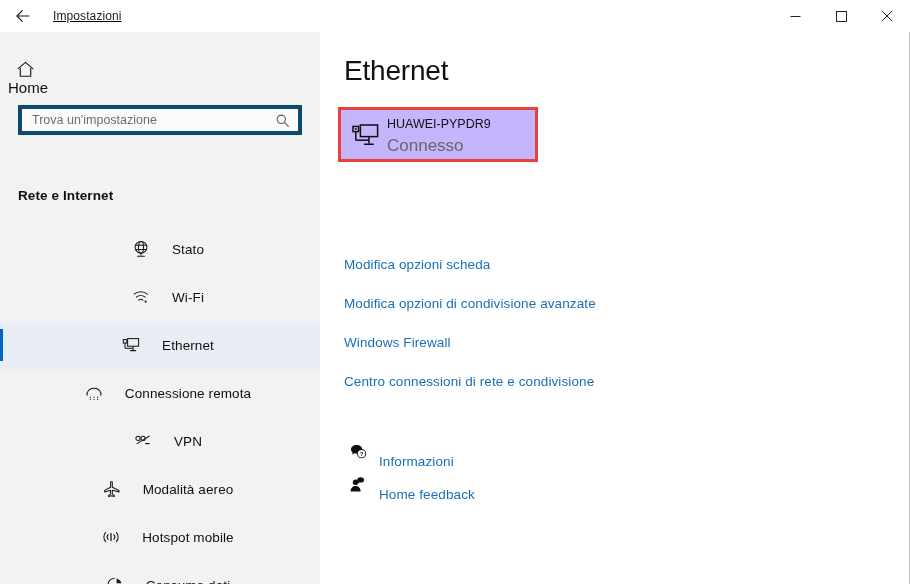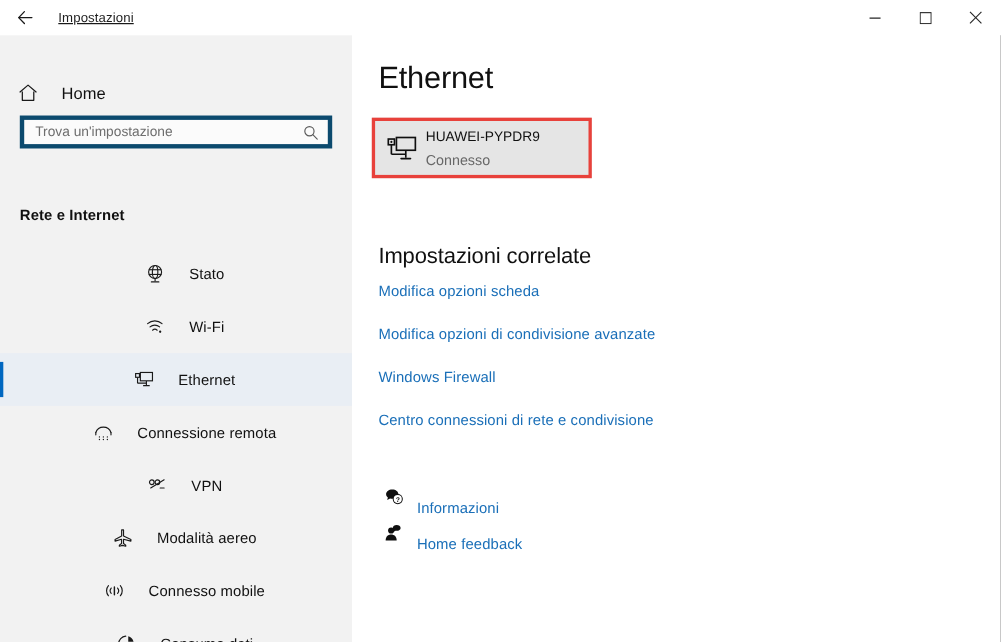--- a/index.html
+++ b/index.html
@@ -50,21 +50,21 @@
   
   .sidebar {
     position:absolute; top:32px; left:0;
     width:320px; height:552px;
     background:#f2f2f2;
     overflow:hidden;
   }
   .home-row {
     position:absolute; top:28px; left:0;
     width:320px; height:34px;
-    display:flex; align-items:flex-end;
+    display:flex; align-items:flex-start;flex-direction:column;
   }
   .home-icon {
     width:46px; display:flex; align-items:center; justify-content:center;
     color:#1a1a1a; margin-left:2px;
   }
   .home-label {
     font-size:15px; color:#101010; margin-left:8px;
   }
 
   .search-wrap {
@@ -126,31 +126,31 @@
     position:absolute; top:23px; left:24px;
     font-size:28px; font-weight:normal; color:#101010;
     letter-spacing:-.2px;
   }
 
   
   .conn-card {
     position:absolute; top:75px; left:18px;
     width:200px; height:55px;
     border:3px solid #e8413b;
-    background:#e5e5e5;
+    background:#c4b5fd;
     display:flex; align-items:center;
   }
   .conn-icon {
     width:44px; min-width:44px;
     display:flex; align-items:center; justify-content:center;
     color:#0f0f0f; margin-left:2px;
   }
   .conn-text { display:flex; flex-direction:column; justify-content:center; }
   .conn-name { font-size:12.5px; color:#101010; line-height:16px; }
-  .conn-status { font-size:13px; color:#676767; line-height:16px; margin-top:6px; }
+  .conn-status { font-size:17px; color:#676767; line-height:16px; margin-top:6px; }
 
   .section-title {
     position:absolute; top:190px; left:24px;
     font-size:20px; color:#101010; letter-spacing:-.1px;
   }
 
   .links { position:absolute; top:225px; left:24px; width:540px; }
   .link-row { height:39px; display:flex; }
   .link {
     font-size:13.5px; color:#1a6fb8;
@@ -319,21 +319,21 @@
       <div class="nav-item">
         <div class="nav-icon">
           <svg width="20" height="20" viewBox="0 0 20 20">
             <path d="M4.6 5.4 A7 7 0 0 0 4.6 14.6" fill="none" stroke="currentColor" stroke-width="1.05" stroke-linecap="round"></path>
             <path d="M15.4 5.4 A7 7 0 0 1 15.4 14.6" fill="none" stroke="currentColor" stroke-width="1.05" stroke-linecap="round"></path>
             <path d="M7.1 7.6 A3.7 3.7 0 0 0 7.1 12.4" fill="none" stroke="currentColor" stroke-width="1.05" stroke-linecap="round"></path>
             <path d="M12.9 7.6 A3.7 3.7 0 0 1 12.9 12.4" fill="none" stroke="currentColor" stroke-width="1.05" stroke-linecap="round"></path>
             <line x1="10" y1="6.6" x2="10" y2="13.6" stroke="currentColor" stroke-width="1.3" stroke-linecap="round"></line>
           </svg>
         </div>
-        <div class="nav-label">Connesso mobile</div>
+        <div class="nav-label">Hotspot mobile</div>
       </div>
 
       <div class="nav-item">
         <div class="nav-icon">
           <svg width="20" height="20" viewBox="0 0 20 20">
             <path d="M9.3 3.3 A6.8 6.8 0 1 0 16.5 10.5" fill="none" stroke="currentColor" stroke-width="1.05" stroke-linecap="round"></path>
             <path d="M11.6 3.5 A6.8 6.8 0 0 1 16.4 8.3 L11.6 8.3 Z" fill="currentColor"></path>
           </svg>
         </div>
         <div class="nav-label">Consumo dati</div>
@@ -357,21 +357,20 @@
           <line x1="18.9" y1="14.8" x2="18.9" y2="21.4" stroke="currentColor" stroke-width="1.5"></line>
           <line x1="14.6" y1="22.2" x2="23.2" y2="22.2" stroke="currentColor" stroke-width="1.5" stroke-linecap="round"></line>
         </svg>
       </div>
       <div class="conn-text">
         <div class="conn-name">HUAWEI-PYPDR9</div>
         <div class="conn-status">Connesso</div>
       </div>
     </div>
 
-    <div class="section-title">Impostazioni correlate</div>
 
     <div class="links">
       <div class="link-row">
         <span class="link">Modifica opzioni scheda</span>
       </div>
       <div class="link-row">
         <span class="link">Modifica opzioni di condivisione avanzate</span>
       </div>
       <div class="link-row">
         <span class="link">Windows Firewall</span>

